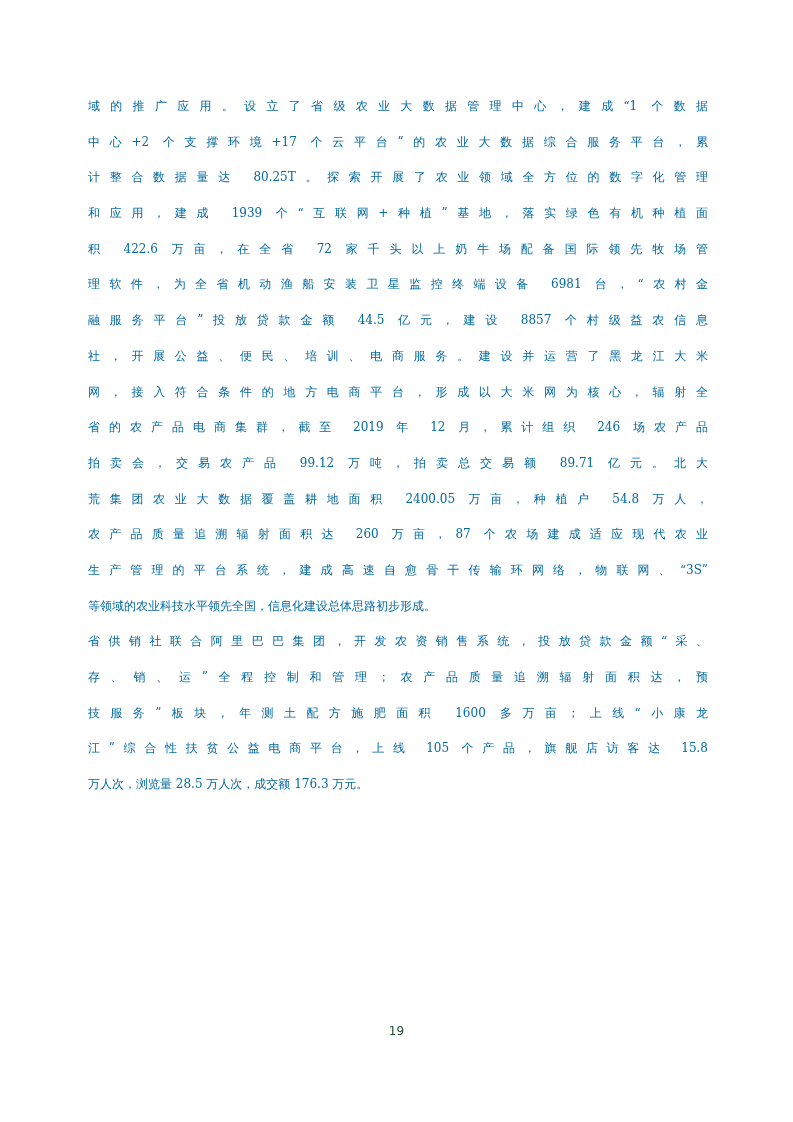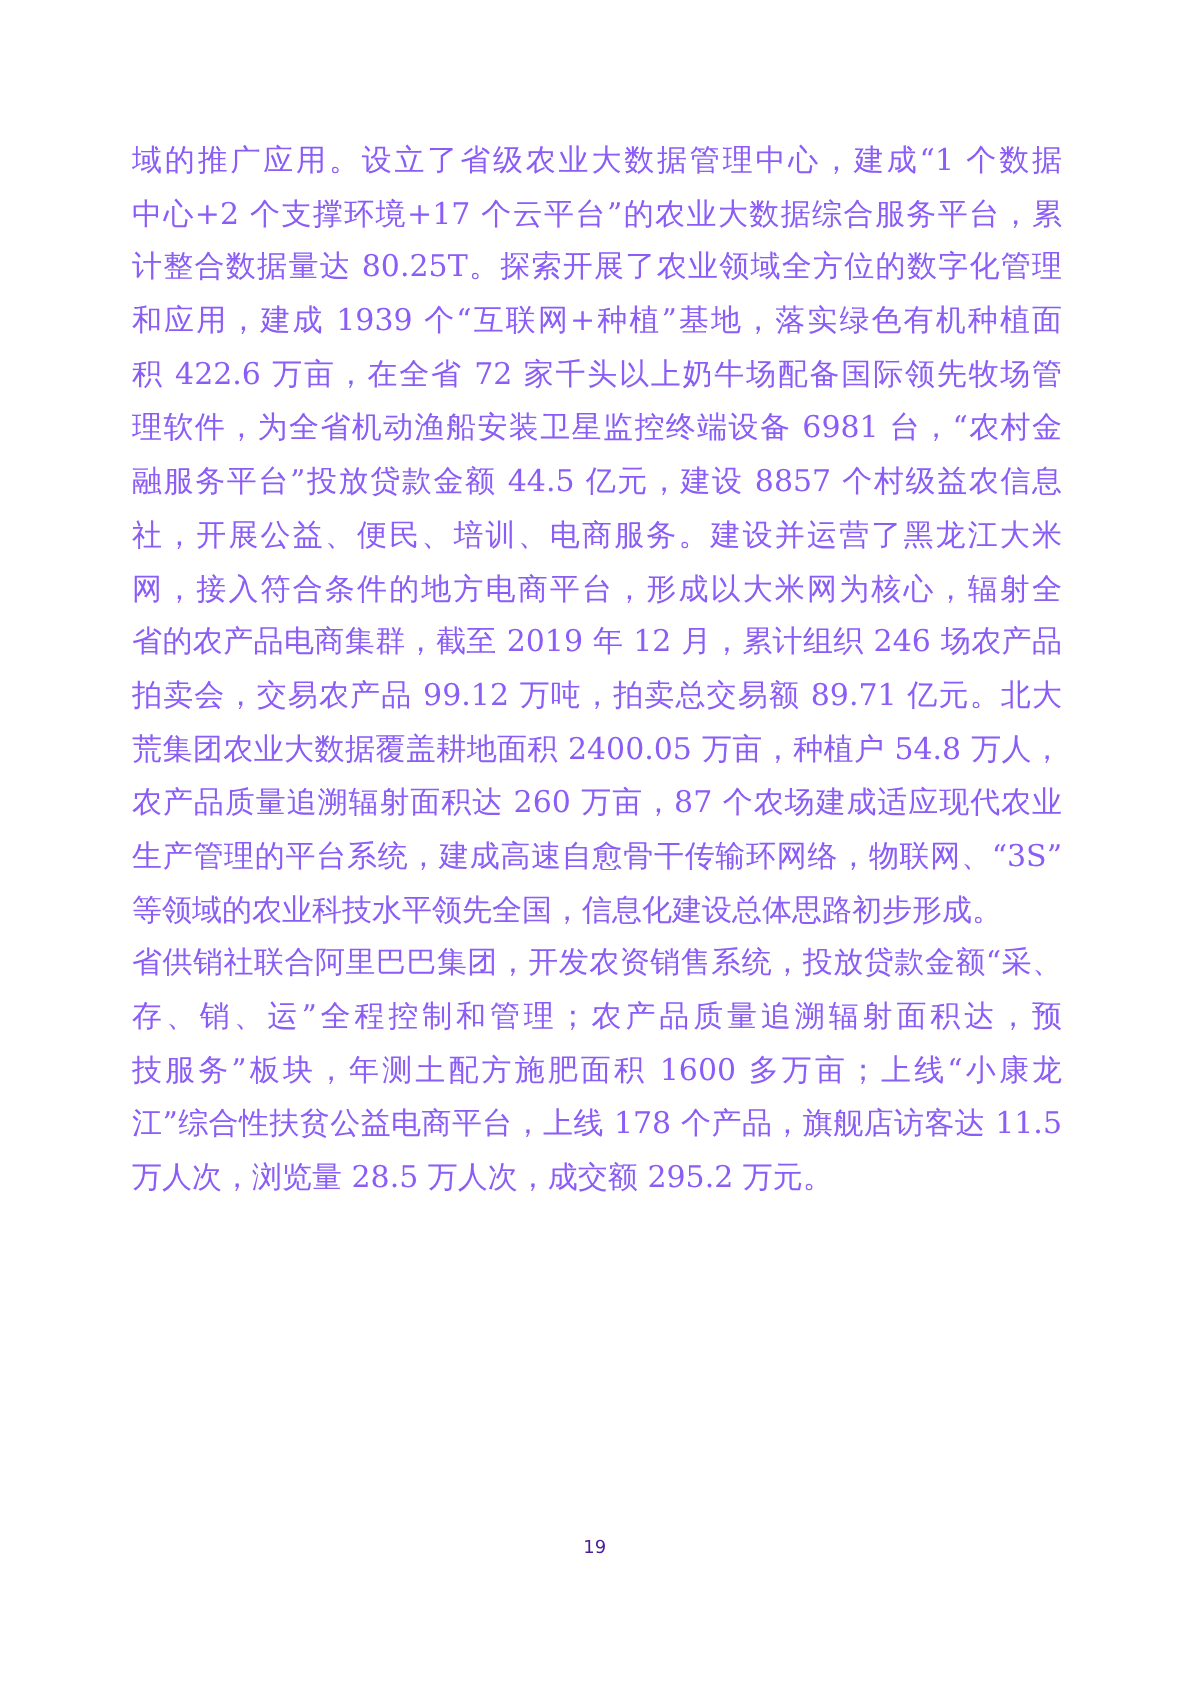--- a/index.html
+++ b/index.html
@@ -4,41 +4,41 @@
 <style>
   html, body { margin: 0; padding: 0; background: #ffffff; }
   body { width: 793px; height: 1122px; position: relative; overflow: hidden; }
   .page { position: absolute; left: 0; top: 0; width: 793px; height: 1122px; background: #ffffff; }
   .body-text {
     position: absolute;
     left: 88px;
     top: 89px;
     width: 620px;
     font-family: "DejaVu Serif", "Liberation Serif", serif;
-    font-size: 20px;
-    color: #8b5cf6;
+    font-size: 12px;
+    color: #0369a1;
   }
   .line {
     height: 35.7px;
     line-height: 35.7px;
     white-space: nowrap;
     text-align: justify;
     text-align-last: justify;
     overflow: visible;
   }
   .line.last { text-align-last: left; }
   .page-number {
     position: absolute;
     left: 0;
     width: 793px;
     top: 1024px;
     text-align: center;
     font-family: "DejaVu Sans", "Liberation Sans", sans-serif;
     font-size: 12px;
-    color: #4c1d95;
+    color: #14532d;
   }
 </style>
 </head>
 <body>
 
 <div class="page">
   <div class="body-text">
     <div class="line">域的推广应用。设立了省级农业大数据管理中心，建成“1 个数据</div>
     <div class="line">中心+2 个支撑环境+17 个云平台”的农业大数据综合服务平台，累</div>
     <div class="line">计整合数据量达 80.25T。探索开展了农业领域全方位的数字化管理</div>
@@ -50,17 +50,17 @@
     <div class="line">网，接入符合条件的地方电商平台，形成以大米网为核心，辐射全</div>
     <div class="line">省的农产品电商集群，截至 2019 年 12 月，累计组织 246 场农产品</div>
     <div class="line">拍卖会，交易农产品 99.12 万吨，拍卖总交易额 89.71 亿元。北大</div>
     <div class="line">荒集团农业大数据覆盖耕地面积 2400.05 万亩，种植户 54.8 万人，</div>
     <div class="line">农产品质量追溯辐射面积达 260 万亩，87 个农场建成适应现代农业</div>
     <div class="line">生产管理的平台系统，建成高速自愈骨干传输环网络，物联网、“3S”</div>
     <div class="line last">等领域的农业科技水平领先全国，信息化建设总体思路初步形成。</div>
     <div class="line">省供销社联合阿里巴巴集团，开发农资销售系统，投放贷款金额“采、</div>
     <div class="line">存、销、运”全程控制和管理；农产品质量追溯辐射面积达，预</div>
     <div class="line">技服务”板块，年测土配方施肥面积 1600 多万亩；上线“小康龙</div>
-    <div class="line">江”综合性扶贫公益电商平台，上线 178 个产品，旗舰店访客达 11.5</div>
-    <div class="line last">万人次，浏览量 28.5 万人次，成交额 295.2 万元。</div>
+    <div class="line">江”综合性扶贫公益电商平台，上线 105 个产品，旗舰店访客达 15.8</div>
+    <div class="line last">万人次，浏览量 28.5 万人次，成交额 176.3 万元。</div>
   </div>
   <div class="page-number">19</div>
 </div>
 
 </body></html>

